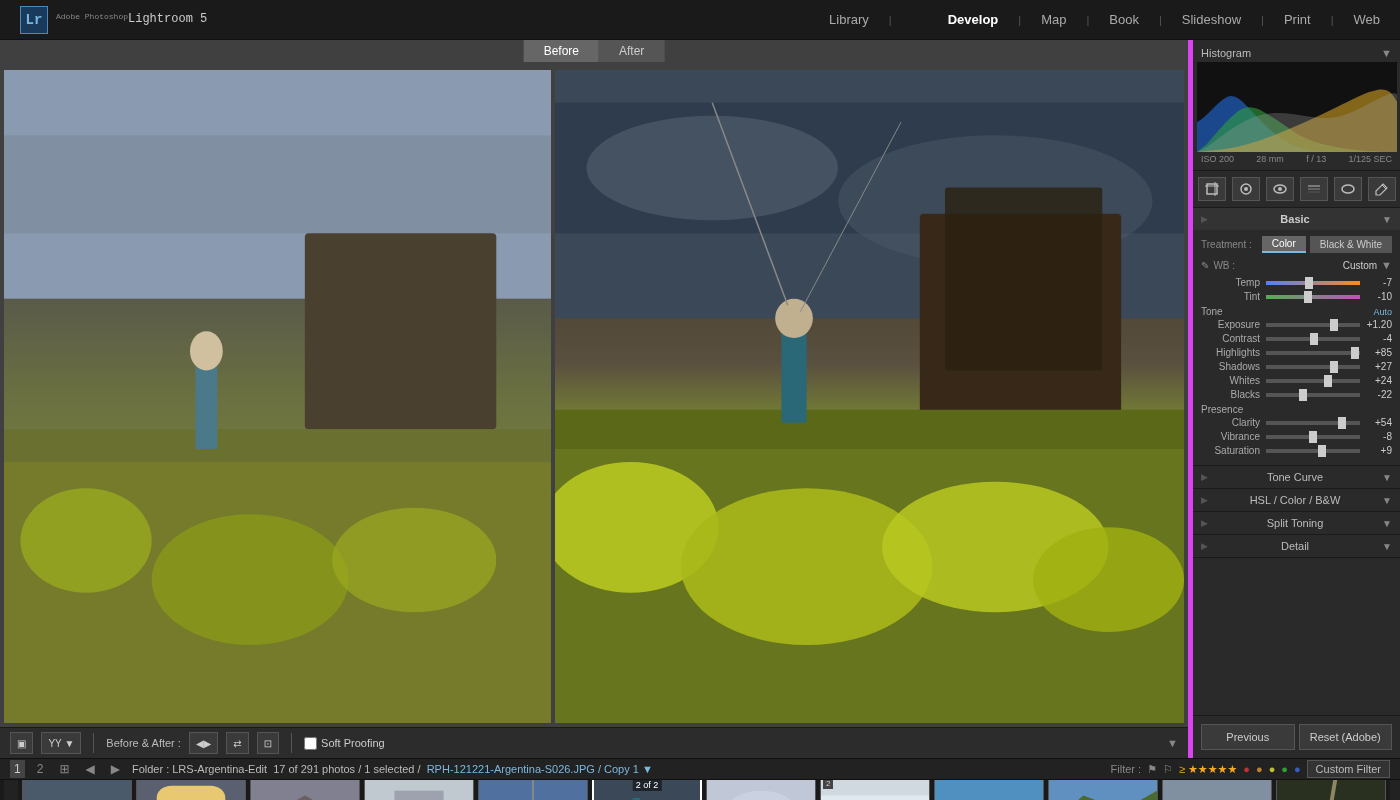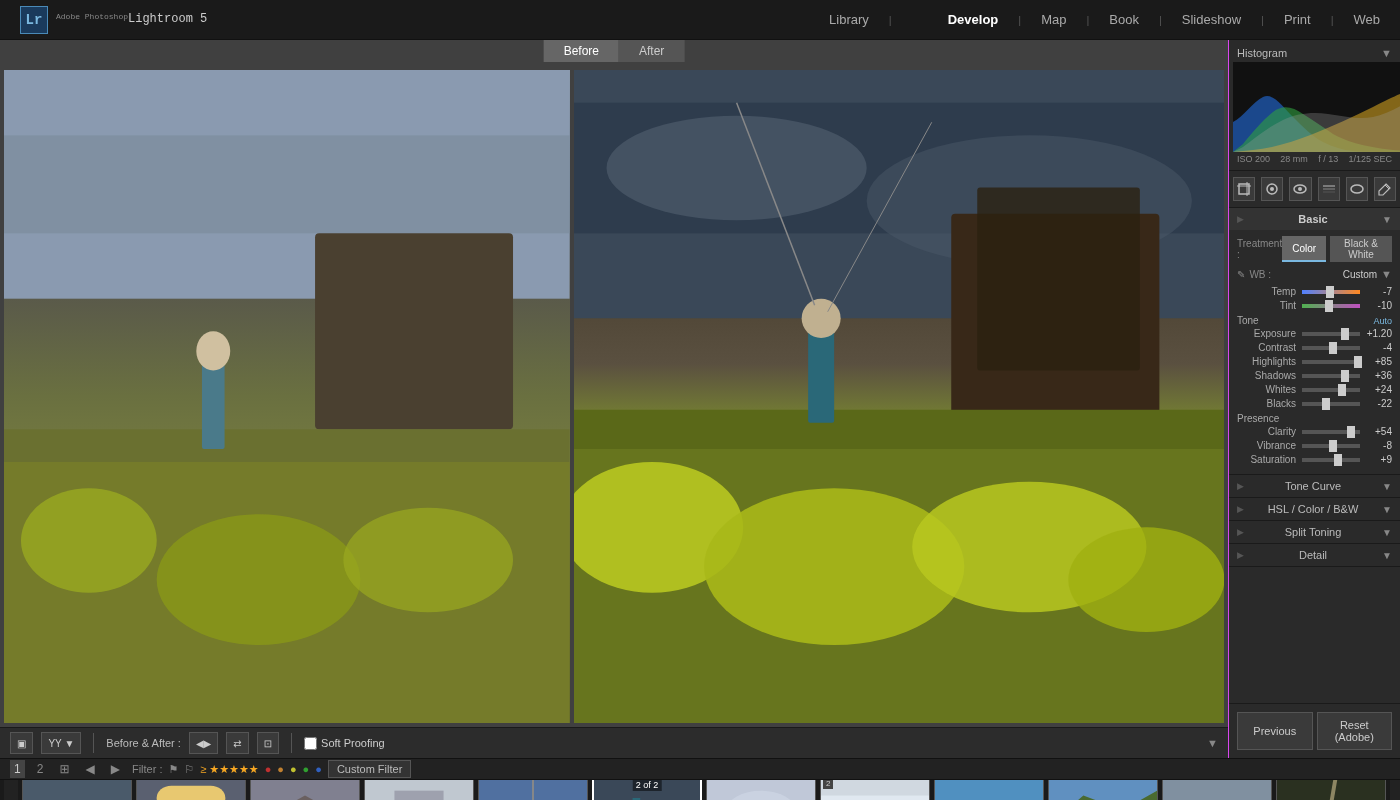--- a/index.html
+++ b/index.html
@@ -54,21 +54,21 @@
     .fs-filter-btn { background: #333; border: 1px solid #555; color: #bbb; padding: 2px 8px; font-size: 11px; cursor: pointer; }
 
     #filmstrip-images { display: flex; height: 100px; overflow: hidden; align-items: center; padding: 4px; gap: 4px; }
     .film-thumb { position: relative; height: 88px; min-width: 110px; background: #333; border: 1px solid #555; cursor: pointer; flex-shrink: 0; }
     .film-thumb.selected { border: 2px solid #fff; }
     .film-thumb-badge { position: absolute; top: 2px; left: 2px; background: #444; color: #ccc; font-size: 8px; padding: 1px 3px; }
     .film-thumb-label { position: absolute; top: 2px; left: 50%; transform: translateX(-50%); color: #fff; font-size: 9px; background: rgba(0,0,0,0.5); padding: 1px 3px; white-space: nowrap; }
     .film-arrow { width: 14px; height: 88px; background: #222; display: flex; align-items: center; justify-content: center; color: #666; cursor: pointer; font-size: 10px; flex-shrink: 0; }
 
     
-    #right-panel { width: 172px; background: #2a2a2a; border-left: 1px solid #d946ef; display: flex; flex-direction: column; overflow-y: auto; overflow-x: hidden; }
+    #right-panel { width: 212px; background: #2a2a2a; border-left: 5px solid #d946ef; display: flex; flex-direction: column; overflow-y: auto; overflow-x: hidden; }
 
     
     #histogram-section { padding: 4px; border-bottom: 1px solid #1a1a1a; }
     #histogram-title { display: flex; justify-content: space-between; align-items: center; padding: 3px 4px; color: #bbb; font-size: 11px; }
     #histogram-canvas { width: 200px; height: 90px; background: #111; position: relative; overflow: hidden; }
     #hist-info { display: flex; justify-content: space-between; padding: 2px 4px; font-size: 9px; color: #888; }
 
     
     #tool-icons { display: flex; justify-content: center; gap: 6px; padding: 6px 4px; border-bottom: 1px solid #1a1a1a; }
     .tool-icon { width: 28px; height: 24px; background: #3a3a3a; border: 1px solid #555; display: flex; align-items: center; justify-content: center; cursor: pointer; color: #bbb; font-size: 12px; }
@@ -383,21 +383,21 @@
             <div class="slider-thumb" style="left:90%;"></div>
           </div>
           <span class="slider-value">+85</span>
         </div>
 
         <div class="slider-row">
           <span class="slider-label">Shadows</span>
           <div class="slider-track">
             <div class="slider-thumb" style="left:68%;"></div>
           </div>
-          <span class="slider-value">+36</span>
+          <span class="slider-value">+27</span>
         </div>
 
         <div class="slider-row">
           <span class="slider-label">Whites</span>
           <div class="slider-track">
             <div class="slider-thumb" style="left:62%;"></div>
           </div>
           <span class="slider-value">+24</span>
         </div>
 
@@ -470,20 +470,26 @@
   </div>
 </div>
 
 <div id="filmstrip">
   <div id="filmstrip-bar">
     <button class="fs-btn active">1</button>
     <button class="fs-btn">2</button>
     <button class="fs-btn">⊞</button>
     <button class="fs-btn">◀</button>
     <button class="fs-btn">▶</button>
+    <span class="fs-path">
+      <span>Folder : LRS-Argentina-Edit</span>&nbsp;
+      <span>17 of 291 photos / 1 selected /</span>&nbsp;
+      <span style="color:#7ab8e0;cursor:pointer;">RPH-121221-Argentina-S026.JPG / Copy 1</span>
+      <span style="color:#7ab8e0;"> ▼</span>
+    </span>
     <div class="fs-filter">
       <span>Filter :</span>
       <span style="color:#888;cursor:pointer;">⚑</span>
       <span style="color:#888;cursor:pointer;">⚐</span>
       <span style="color:#f5a623;">≥ ★★★★★</span>
       <span style="color:#c03030;cursor:pointer;">●</span>
       <span style="color:#c08030;cursor:pointer;">●</span>
       <span style="color:#c0c030;cursor:pointer;">●</span>
       <span style="color:#30a030;cursor:pointer;">●</span>
       <span style="color:#3060c0;cursor:pointer;">●</span>

